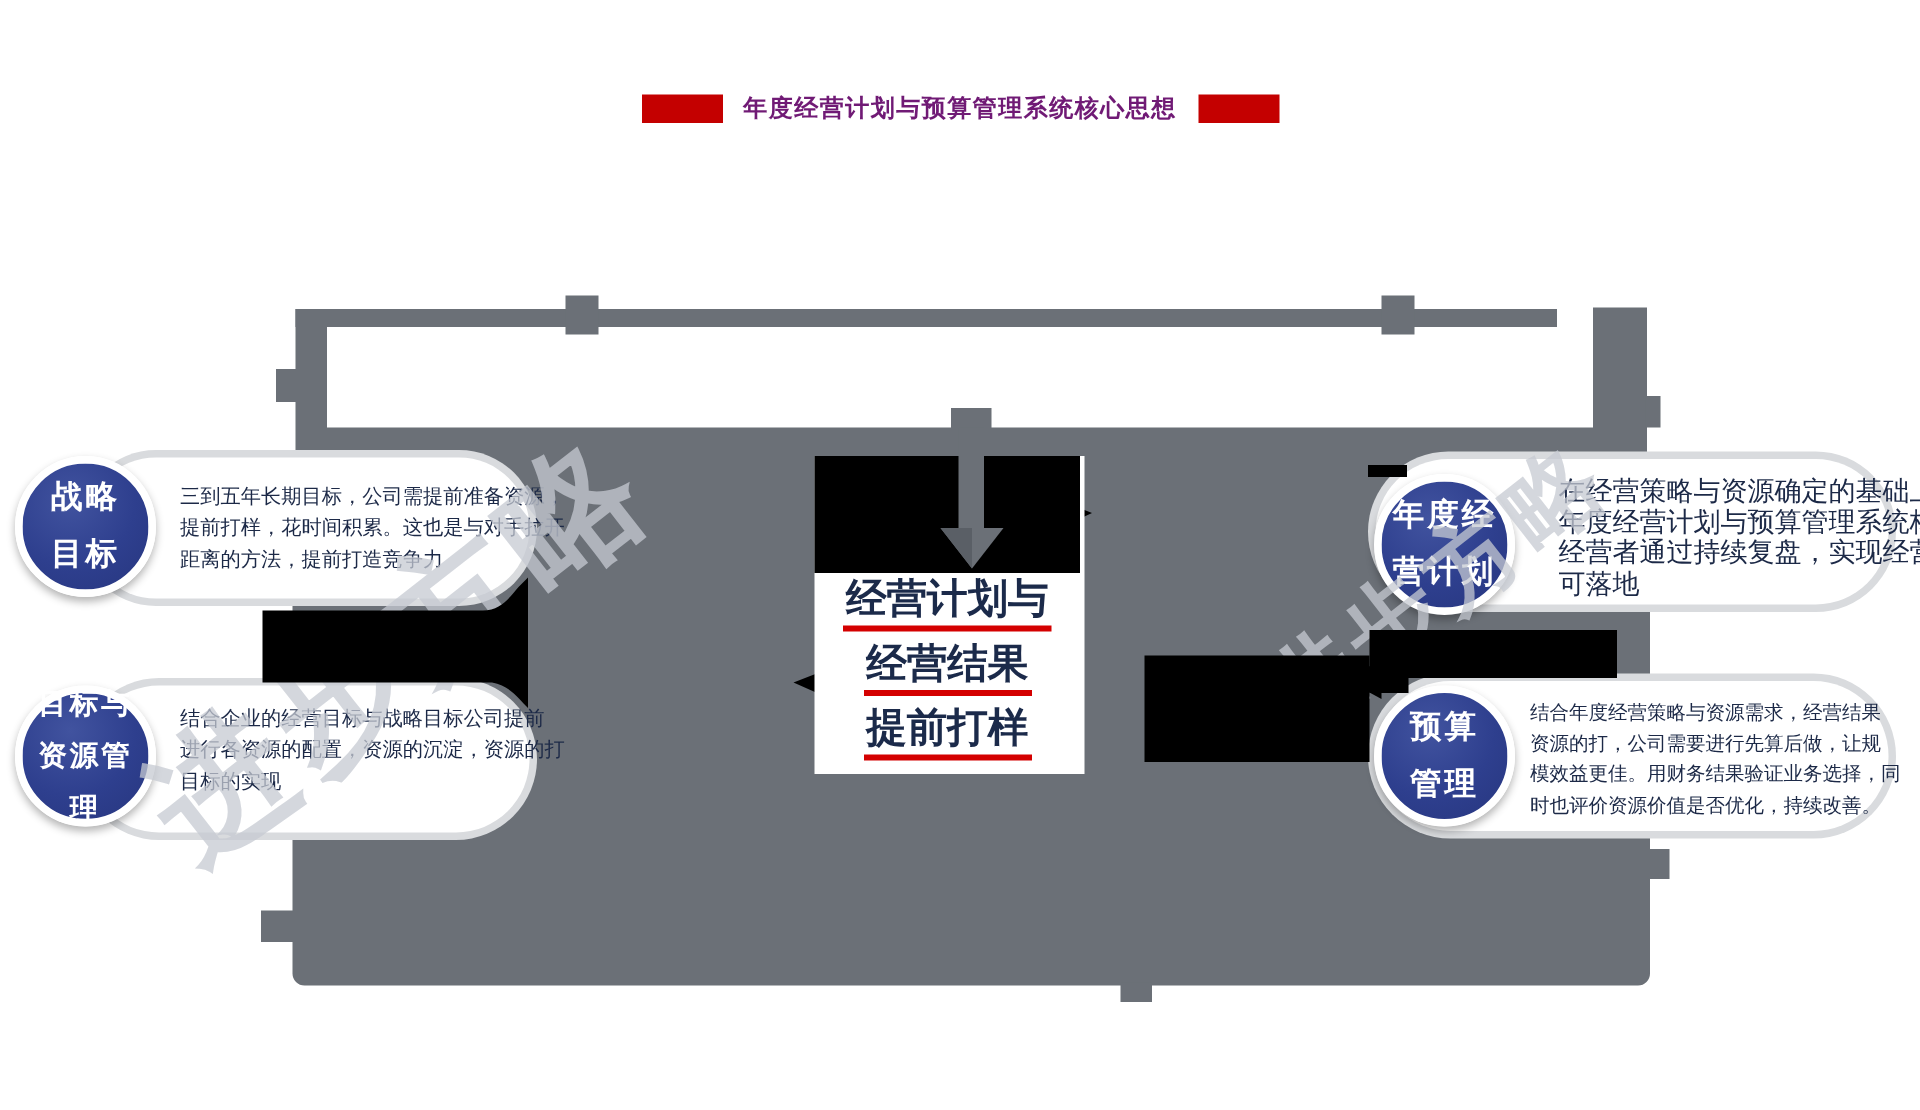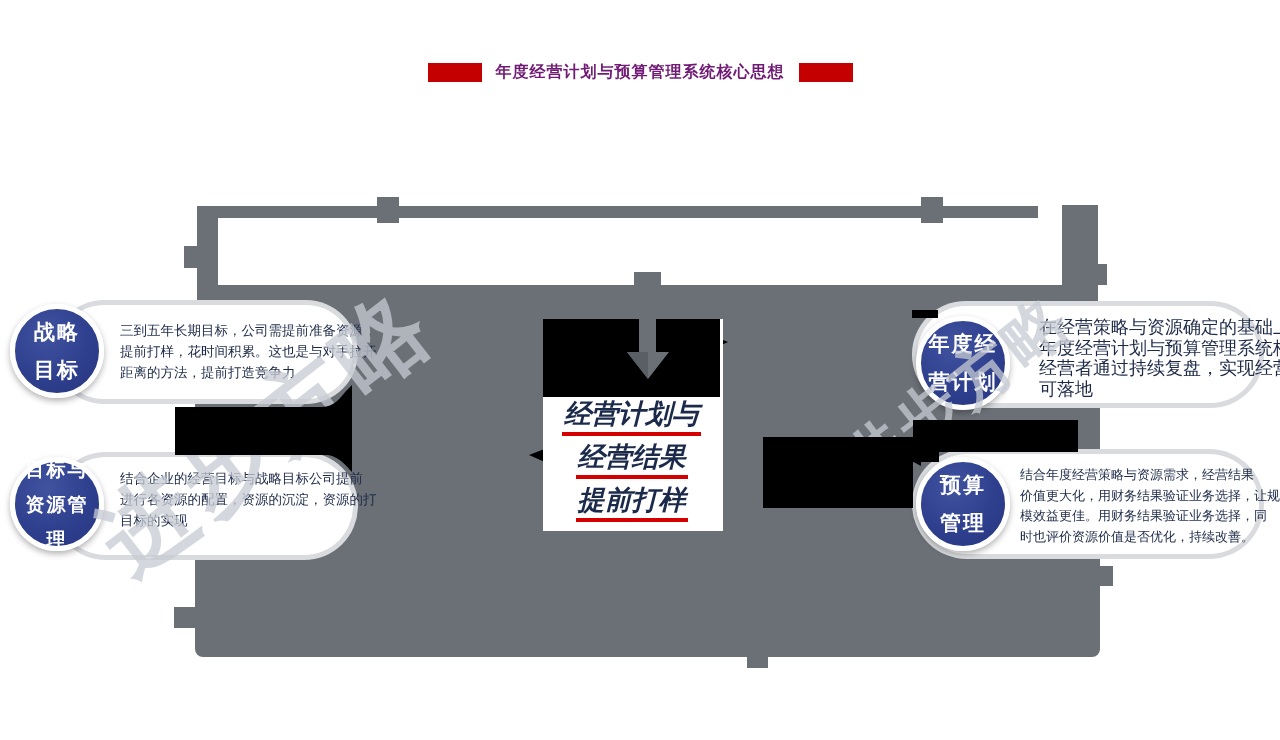--- a/index.html
+++ b/index.html
@@ -43,21 +43,21 @@
   .b-tr{left:1020px;top:317px;font-size:18px;line-height:20.5px;margin-left:19px;}
   .b-br{left:1020px;top:466px;font-size:13px;line-height:20.5px;font-family:Liberation Mono, monospace;}
 
   
   .wm{position:absolute;z-index:3;color:rgba(197,202,210,0.75);font-weight:bold;
       transform:rotate(-38deg);white-space:nowrap;pointer-events:none;}
   .wm-left{left:70px;top:370px;font-size:92px;letter-spacing:6px;}
   .wm-right{left:820px;top:350px;font-size:64px;letter-spacing:4px;}
 
   
-  .core{position:absolute;left:543px;top:319px;width:180px;height:212px;background:#fff;z-index:4;font-style:italic;}
+  .core{position:absolute;left:543px;top:304px;width:180px;height:212px;background:#fff;z-index:4;}
   .core-black{position:absolute;left:0;top:0;width:177px;height:78px;background:#000;}
   .core-lines{position:absolute;left:0;top:80px;width:177px;text-align:center;}
   .core-line{display:table;margin:0 auto;font-size:27px;font-weight:bold;color:#1b2a4a;
              line-height:31px;padding:0 2px 2px 2px;border-bottom:4px solid #d40000;
              margin-bottom:6px;white-space:nowrap;}
 </style>
 </head>
 <body>
 
 <div id="stage">
@@ -132,21 +132,21 @@
 
   <div class="pill-frame f-br">
     <div class="pill"></div>
   </div>
   <div class="pill-circle c-br">
     <div>预算</div>
     <div>管理</div>
   </div>
   <div class="pill-body b-br">
     <div>结合年度经营策略与资源需求，经营结果</div>
-    <div>价值更大化，用财务结果验证业务选择，让规</div>
+    <div>资源的打，公司需要进行先算后做，让规</div>
     <div>模效益更佳。用财务结果验证业务选择，同</div>
     <div>时也评价资源价值是否优化，持续改善。</div>
   </div>
 
   <div class="wm wm-left">进步方略</div>
   <div class="wm wm-right">进步方略</div>
 
   <svg class="layer z4" viewBox="0 0 1280 740">
     <g fill="#000">
 

